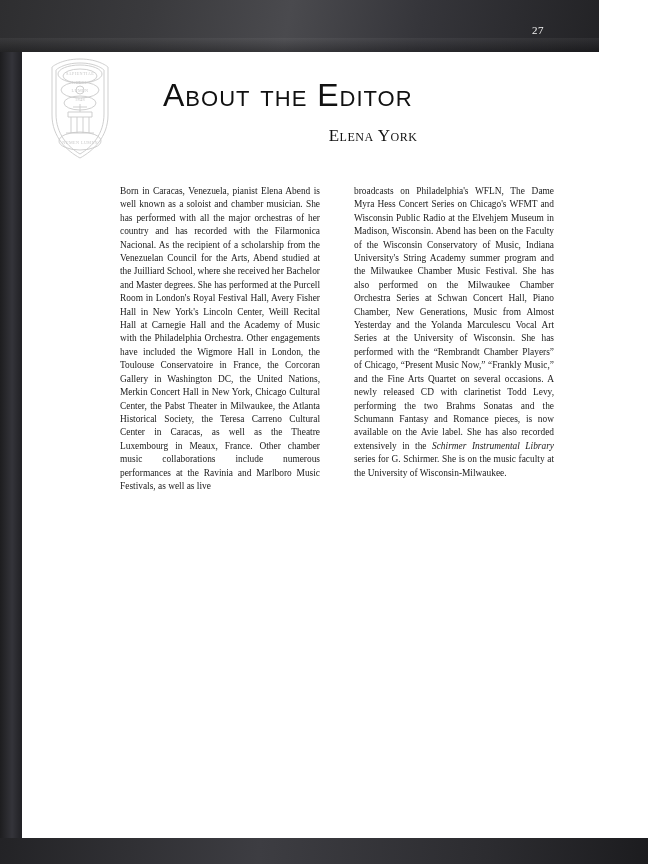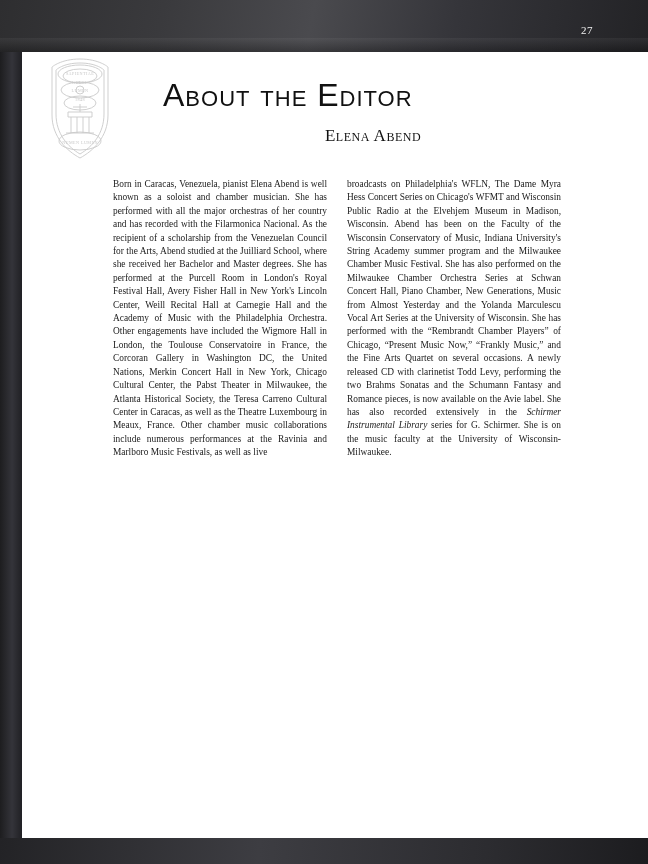--- a/index.html
+++ b/index.html
@@ -13,21 +13,21 @@
     font-family: "Liberation Serif", serif;
     overflow: hidden;
     position: relative;
   }
 
   
   .top-band {
     position: absolute;
     left: 0;
     top: 0;
-    width: 648px;
+    width: 599px;
     height: 52px;
     background: linear-gradient(100deg, #2e2e30 0%, #3a3a3d 25%, #4a4a4e 48%, #35353a 70%, #232326 100%);
   }
   .top-band:after {
     content: "";
     position: absolute;
     left: 0; right: 0; bottom: 0;
     height: 14px;
     background: linear-gradient(180deg, rgba(255,255,255,0.05), rgba(0,0,0,0.25));
   }
@@ -109,21 +109,21 @@
   }
   .col {
     width: 214px;
     font-size: 9.4px;
     line-height: 13.4px;
     text-align: justify;
     color: #1a1a1a;
     font-family: "Liberation Serif", serif;
     hyphens: auto;
   }
-  .col p { margin: 0; }
+  .col p { margin: 7px; }
   .col em { font-style: italic; }
 </style>
 </head>
 <body>
 
 <div class="left-bar"></div>
 
 <div class="top-band">
   <div class="page-number">27</div>
 </div>
@@ -149,21 +149,21 @@
       <text x="33" y="18">SAPIENTIAE</text>
       <text x="33" y="27">DULCE</text>
       <text x="33" y="35">LUMEN</text>
       <text x="33" y="44">1848</text>
       <text x="33" y="87">NUMEN LUMEN</text>
     </g>
   </svg>
 </div>
 
 <div class="title">About the Editor</div>
-<div class="subtitle">Elena Abend</div>
+<div class="subtitle">Elena York</div>
 
 <div class="columns">
   <div class="col">
     <p>Born in Caracas, Venezuela, pianist Elena Abend is well known as a soloist and chamber musician. She has performed with all the major orchestras of her country and has recorded with the Filarmonica Nacional. As the recipient of a scholarship from the Venezuelan Council for the Arts, Abend studied at the Juilliard School, where she received her Bachelor and Master degrees. She has performed at the Purcell Room in London's Royal Festival Hall, Avery Fisher Hall in New York's Lincoln Center, Weill Recital Hall at Carnegie Hall and the Academy of Music with the Philadelphia Orchestra. Other engagements have included the Wigmore Hall in London, the Toulouse Conservatoire in France, the Corcoran Gallery in Washington DC, the United Nations, Merkin Concert Hall in New York, Chicago Cultural Center, the Pabst Theater in Milwaukee, the Atlanta Historical Society, the Teresa Carreno Cultural Center in Caracas, as well as the Theatre Luxembourg in Meaux, France. Other chamber music collaborations include numerous performances at the Ravinia and Marlboro Music Festivals, as well as live</p>
   </div>
   <div class="col">
     <p><span>broadcasts on Philadelphia's WFLN, The Dame Myra Hess Concert Series on Chicago's WFMT and Wisconsin Public Radio at the Elvehjem Museum in Madison, Wisconsin. Abend has been on the Faculty of the Wisconsin Conservatory of Music, Indiana University's String Academy summer program and the Milwaukee Chamber Music Festival. She has also performed on the Milwaukee Chamber Orchestra Series at Schwan Concert Hall, Piano Chamber, New Generations, Music from Almost Yesterday and the Yolanda Marculescu Vocal Art Series at the University of Wisconsin. She has performed with the “Rembrandt Chamber Players” of Chicago, “Present Music Now,” “Frankly Music,” and the Fine Arts Quartet on several occasions. A newly released CD with clarinetist Todd Levy, performing the two Brahms Sonatas and the Schumann Fantasy and Romance pieces, is now available on the Avie label. She has also recorded extensively in the </span><em>Schirmer Instrumental Library</em><span> series for G. Schirmer. She is on the music faculty at the University of Wisconsin-Milwaukee.</span></p>
   </div>
 </div>
 

